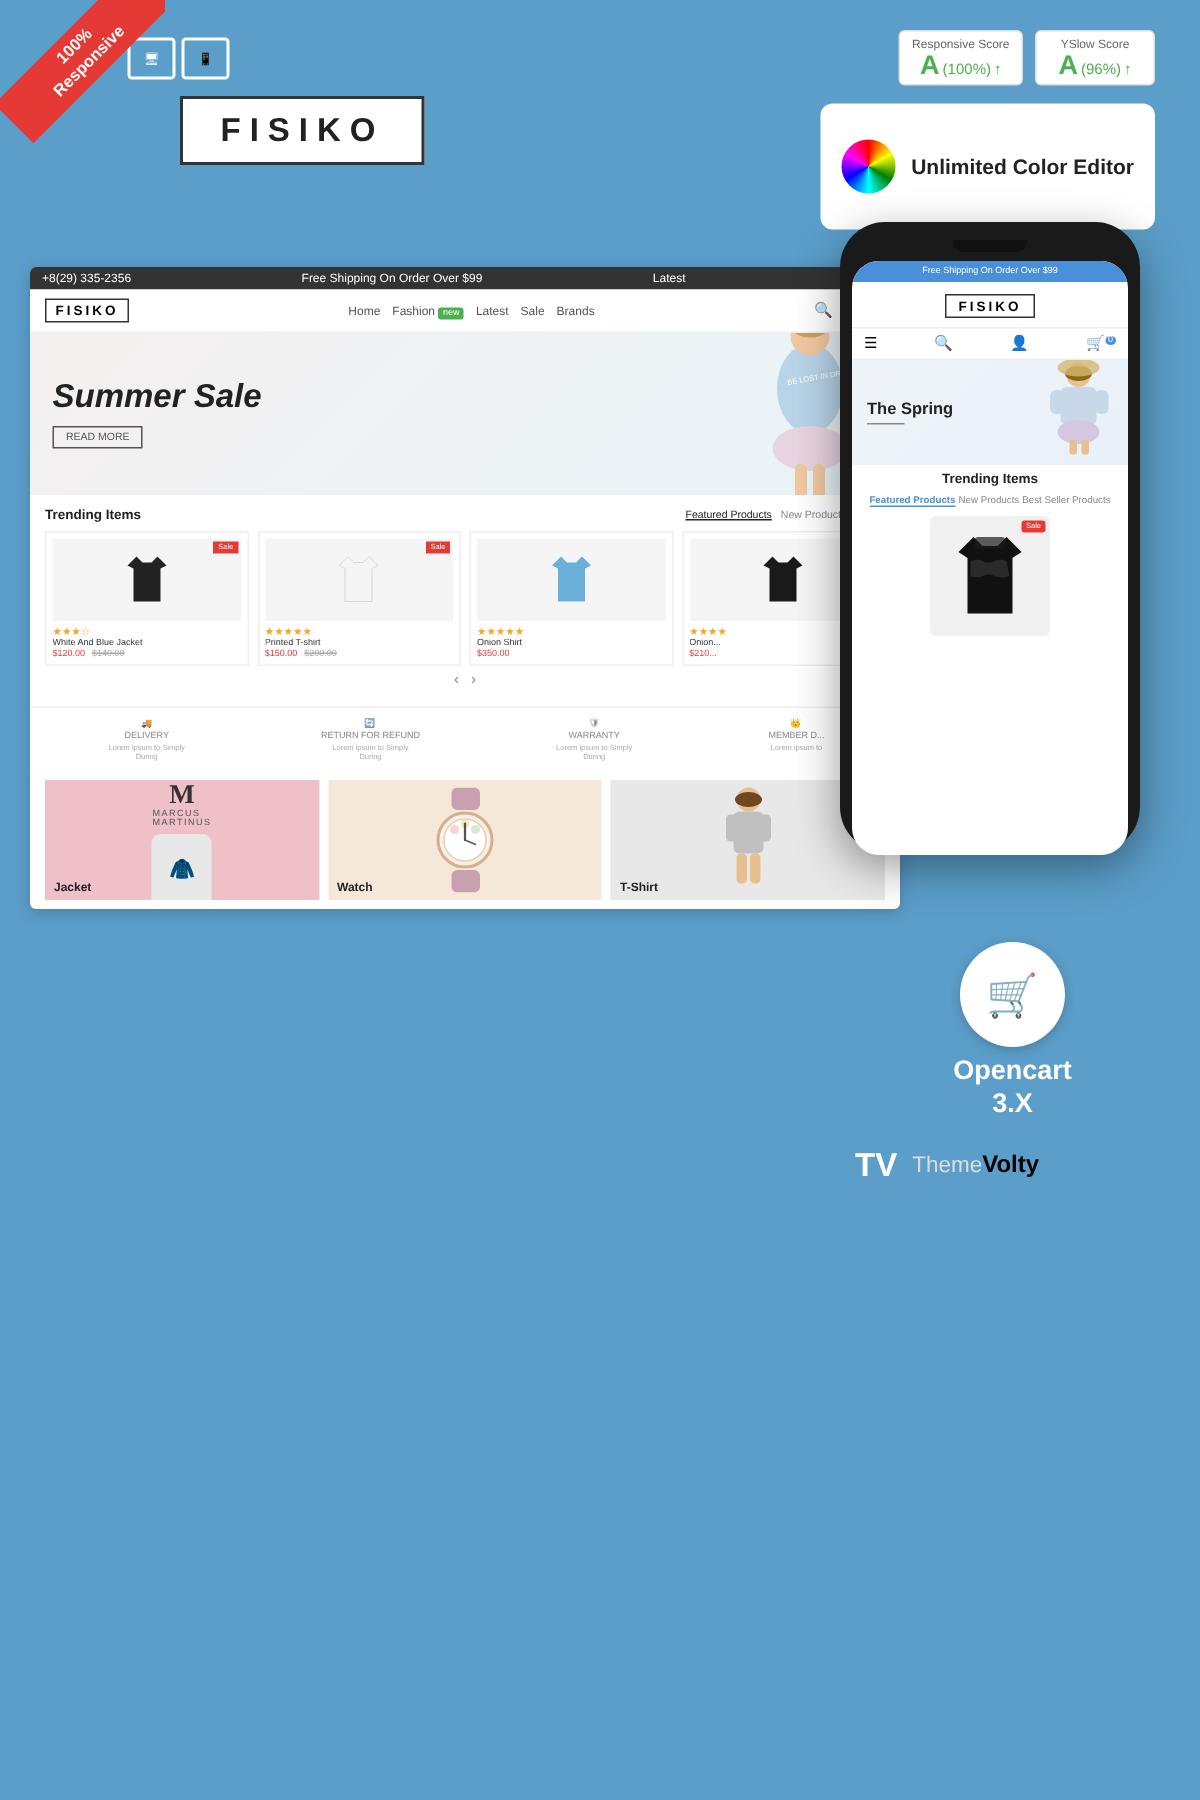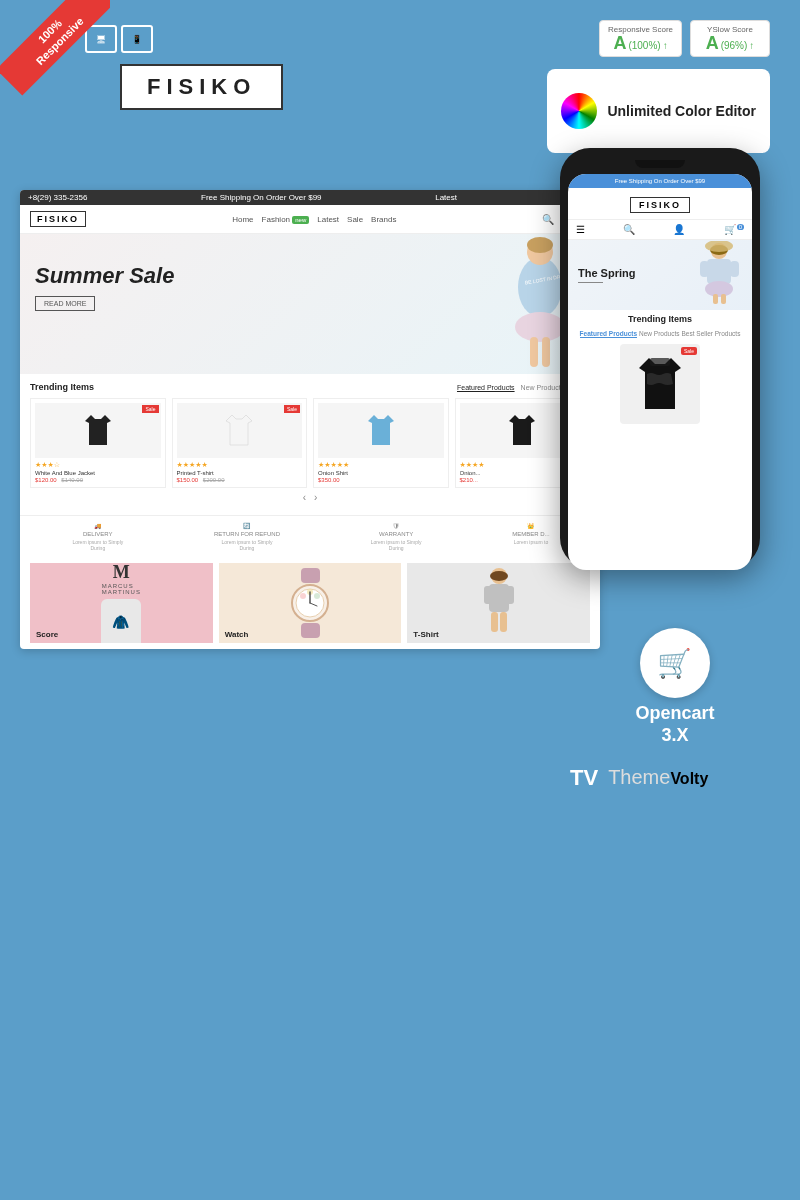--- a/index.html
+++ b/index.html
@@ -178,21 +178,21 @@
     }
     .store-nav-icons {
       display: flex;
       gap: 5px;
       font-size: 10px;
       color: #555;
     }
 
     .store-hero {
       background: linear-gradient(135deg, #f5f0f0 0%, #e8f4f8 100%);
-      height: 140px;
+      height: 108px;
       position: relative;
       overflow: hidden;
     }
     .hero-text {
       position: absolute;
       left: 15px;
       top: 30px;
     }
     .hero-title {
       font-size: 22px;
@@ -542,21 +542,20 @@
 
     .desktop-and-phone {
       display: flex;
       gap: 10px;
       align-items: flex-start;
     }
 
     .desktop-col {
       flex: 1;
       min-width: 0;
-      margin-top: 12px;
     }
 
     .phone-col {
       width: 210px;
       flex-shrink: 0;
       position: relative;
       z-index: 10;
     }
   </style>
 </head>
@@ -755,21 +754,21 @@
 
             <div class="cat-card cat-jacket">
 
               <div style="display:flex;flex-direction:column;align-items:center;">
                 <div style="font-size:18px;font-weight:bold;color:#333;font-family:serif;">M</div>
                 <div style="font-size:6px;color:#555;letter-spacing:1px;">MARCUS<br>MARTINUS</div>
                 <div style="width:40px;height:45px;background:#e8e8e8;border-radius:6px 6px 0 0;margin-top:4px;display:flex;align-items:center;justify-content:center;">
                   <span style="font-size:14px;">🧥</span>
                 </div>
               </div>
-              <div class="cat-card-label">Score</div>
+              <div class="cat-card-label">Jacket</div>
             </div>
 
             <div class="cat-card cat-watch">
               <div style="display:flex;align-items:center;justify-content:center;height:100%;padding:8px;">
 
                 <svg width="55" height="70" viewBox="0 0 55 70">
 
                   <rect x="18" y="0" width="19" height="15" rx="4" fill="#c8a0b0"></rect>
                   <rect x="18" y="55" width="19" height="15" rx="4" fill="#c8a0b0"></rect>
 
@@ -875,21 +874,21 @@
             <span>Opencart</span><br>
             <span>3.X</span>
           </div>
         </div>
 
         <div class="themevolty-badge" style="margin-top:20px;">
           <div style="display:flex;flex-direction:column;align-items:center;margin-right:4px;">
             <span style="color:white;font-size:22px;font-weight:bold;line-height:1;">TV</span>
           </div>
           <div>
-            <span class="theme-text" style="font-size:20px;color:#ddd;font-weight:normal;text-align:right;">Theme</span><span class="volty-text" style="font-size:16px;font-weight:bold;color:#000000;">Volty</span>
+            <span class="theme-text" style="font-size:15px;color:#ddd;font-weight:normal;text-align:right;">Theme</span><span class="volty-text" style="font-size:16px;font-weight:bold;color:#000000;">Volty</span>
           </div>
         </div>
 
       </div>
     </div>
   </div>
 
 </div>
 
 </body></html>

